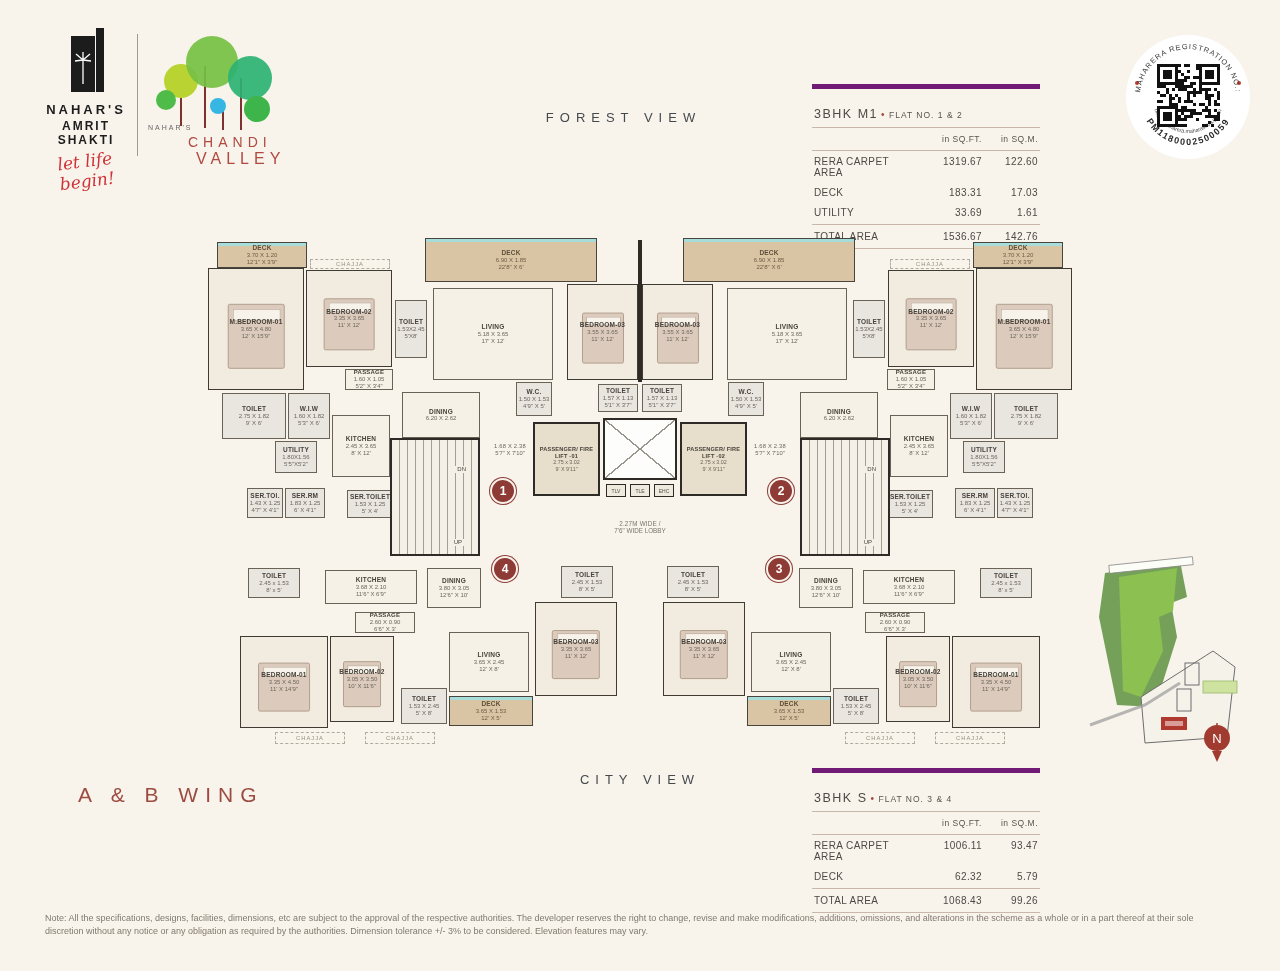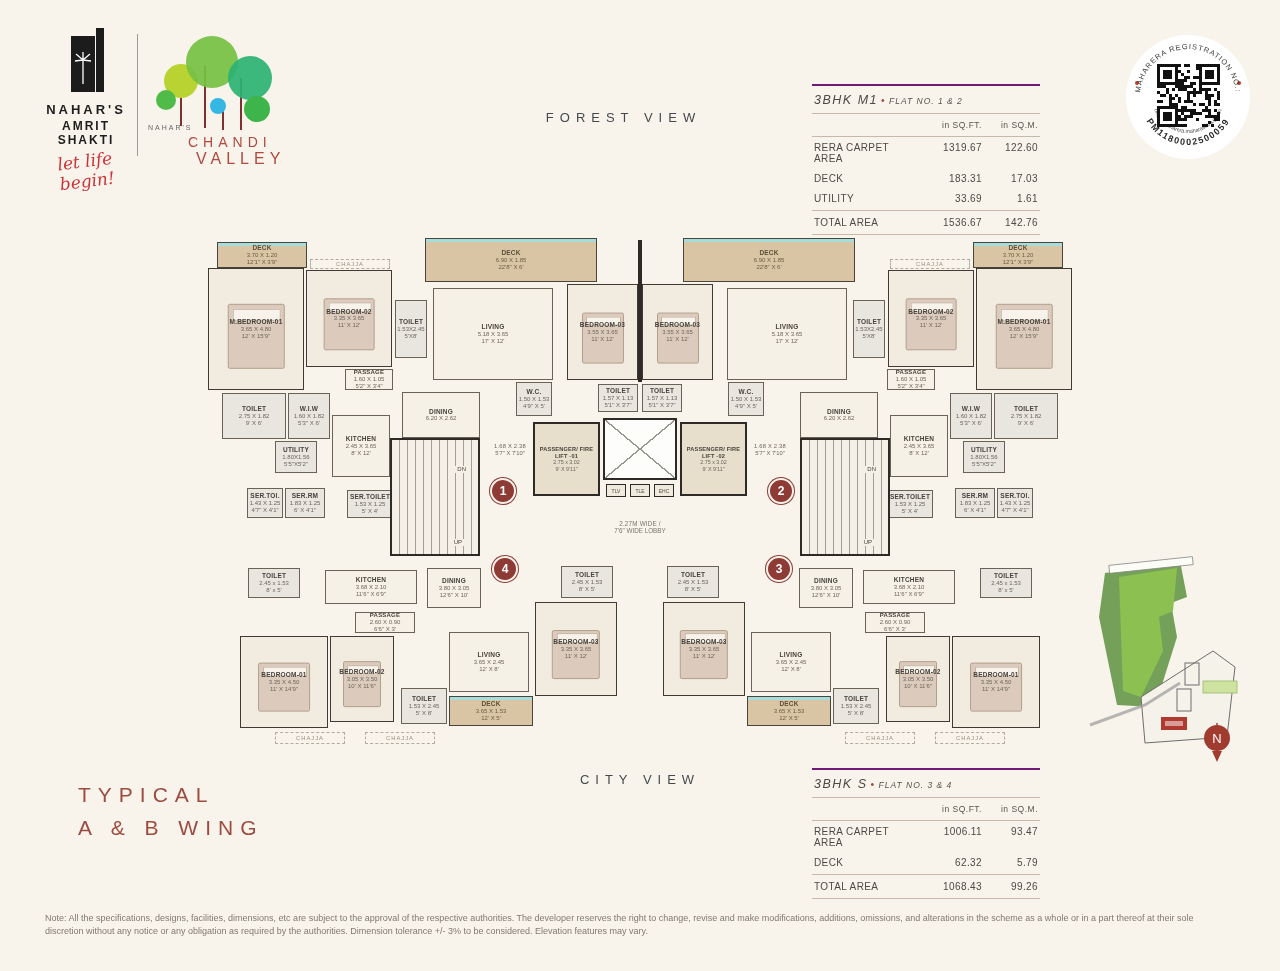--- a/index.html
+++ b/index.html
@@ -19,22 +19,22 @@
   .brand-chandi .pre{position:absolute;left:0px;top:88px;font-size:7px;letter-spacing:2px;color:#666;}
   .brand-chandi .cv1{position:absolute;left:40px;top:98px;font-size:14px;letter-spacing:5px;color:#b04a40;}
   .brand-chandi .cv2{position:absolute;left:48px;top:114px;font-size:16px;letter-spacing:5px;color:#b04a40;}
 
   .view-label{position:absolute;font-size:13px;letter-spacing:6px;color:#45494d;}
   #forest-view{left:0;top:110px;width:1247px;text-align:center;}
   #city-view{left:0;top:772px;width:1280px;text-align:center;}
 
   
   .area-table{position:absolute;width:228px;}
-  .at-title{border-top:2px solid #701a75;border-bottom:1px solid #c9b8aa;padding:7px 2px 6px;
-            font-size:12.5px;color:#4d4944;letter-spacing:1.5px;font-style:italic;}
+  .at-title{border-top:5px solid #701a75;border-bottom:1px solid #c9b8aa;padding:18px 2px 6px;
+            font-size:12.5px;color:#4d4944;letter-spacing:1.5px;}
   .at-title .bullet{color:#a04338;font-size:10px;margin:0 3px;}
   .at-title .flat{font-size:8.5px;letter-spacing:1px;color:#58534d;}
   .at-head{display:grid;grid-template-columns:1fr 64px 56px;padding:6px 2px;font-size:8.5px;
            color:#58534d;letter-spacing:.5px;border-bottom:1px solid #c9b8aa;}
   .at-head span{text-align:right;}
   .at-row{display:grid;grid-template-columns:1fr 64px 56px;padding:4.5px 2px;font-size:10px;
           color:#4d4944;letter-spacing:.4px;}
   .at-row span{text-align:right;}
   .at-row .lbl,.at-head .lbl{text-align:left;}
   .at-total{border-top:1px solid #c9b8aa;border-bottom:1px solid #c9b8aa;margin-top:2px;padding:6px 2px;}
@@ -729,16 +729,15 @@
     <g>
       <line x1="132" y1="168" x2="132" y2="202" stroke="#a13b30" stroke-width="1.5"></line>
       <polygon points="132,207 127,196 137,196" fill="#a13b30"></polygon>
       <circle cx="132" cy="183" r="13" fill="#a13b30"></circle>
       <text x="132" y="188" text-anchor="middle" font-size="13" fill="#ffffff" font-family="Liberation Sans,sans-serif">N</text>
     </g>
   </svg>
 </div>
 
 <div id="plan-title">
-  <div>TYPICAL</div>
   <div>A &amp; B WING</div>
 </div>
 <p id="disclaimer">Note: All the specifications, designs, facilities, dimensions, etc are subject to the approval of the respective authorities. The developer reserves the right to change, revise and make modifications, additions, omissions, and alterations in the scheme as a whole or in a part thereof at their sole discretion without any notice or any obligation as required by the authorities. Dimension tolerance +/- 3% to be considered. Elevation features may vary.</p>
 
 </body></html>

